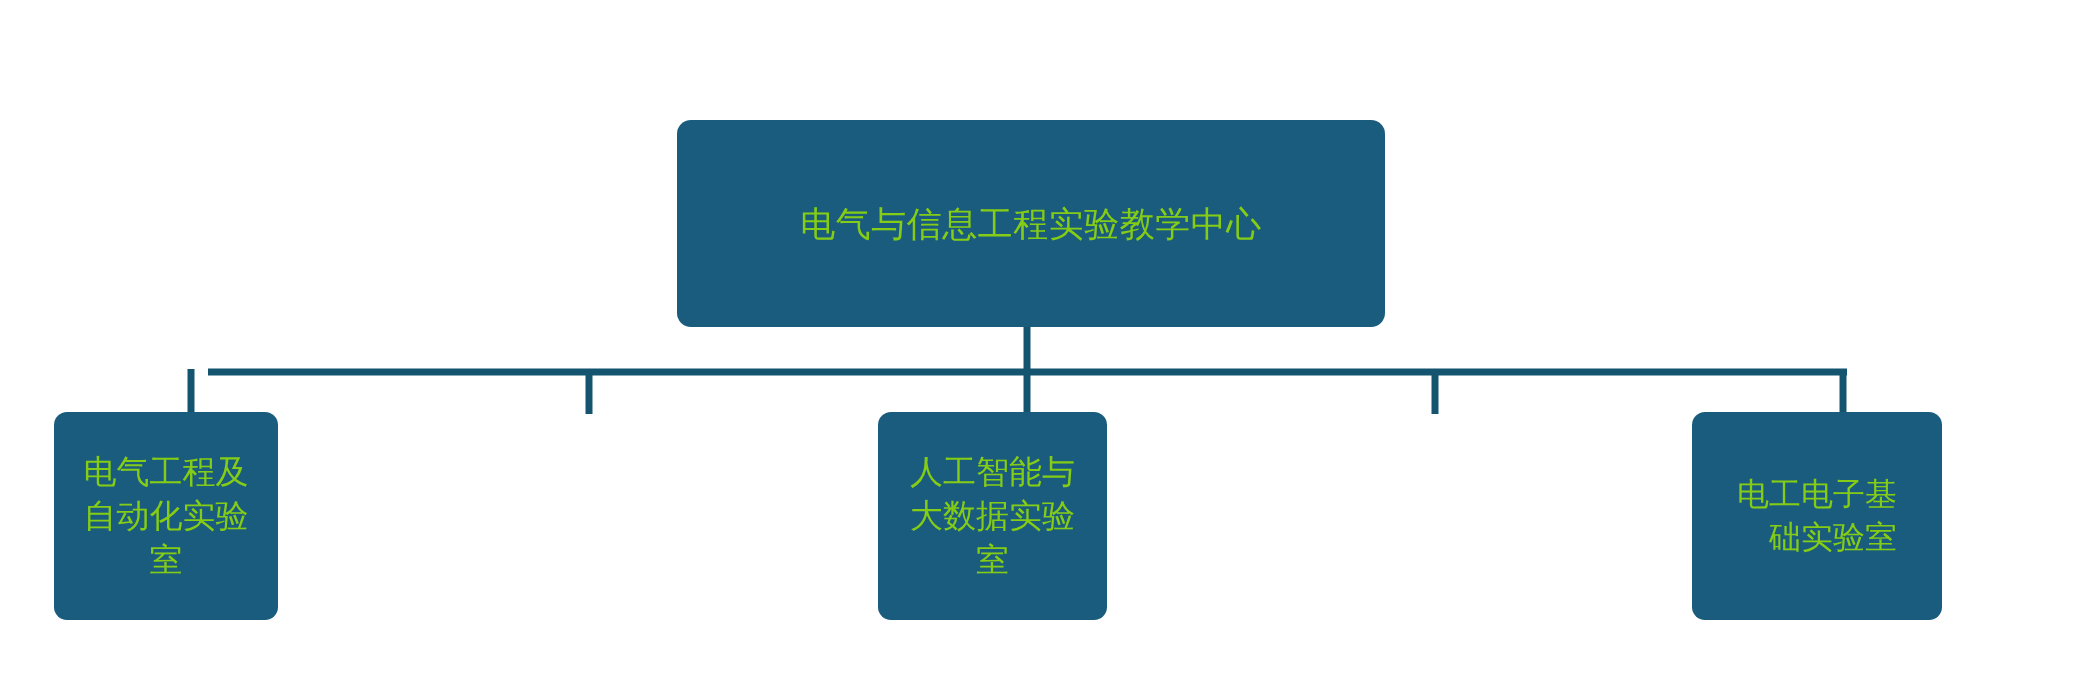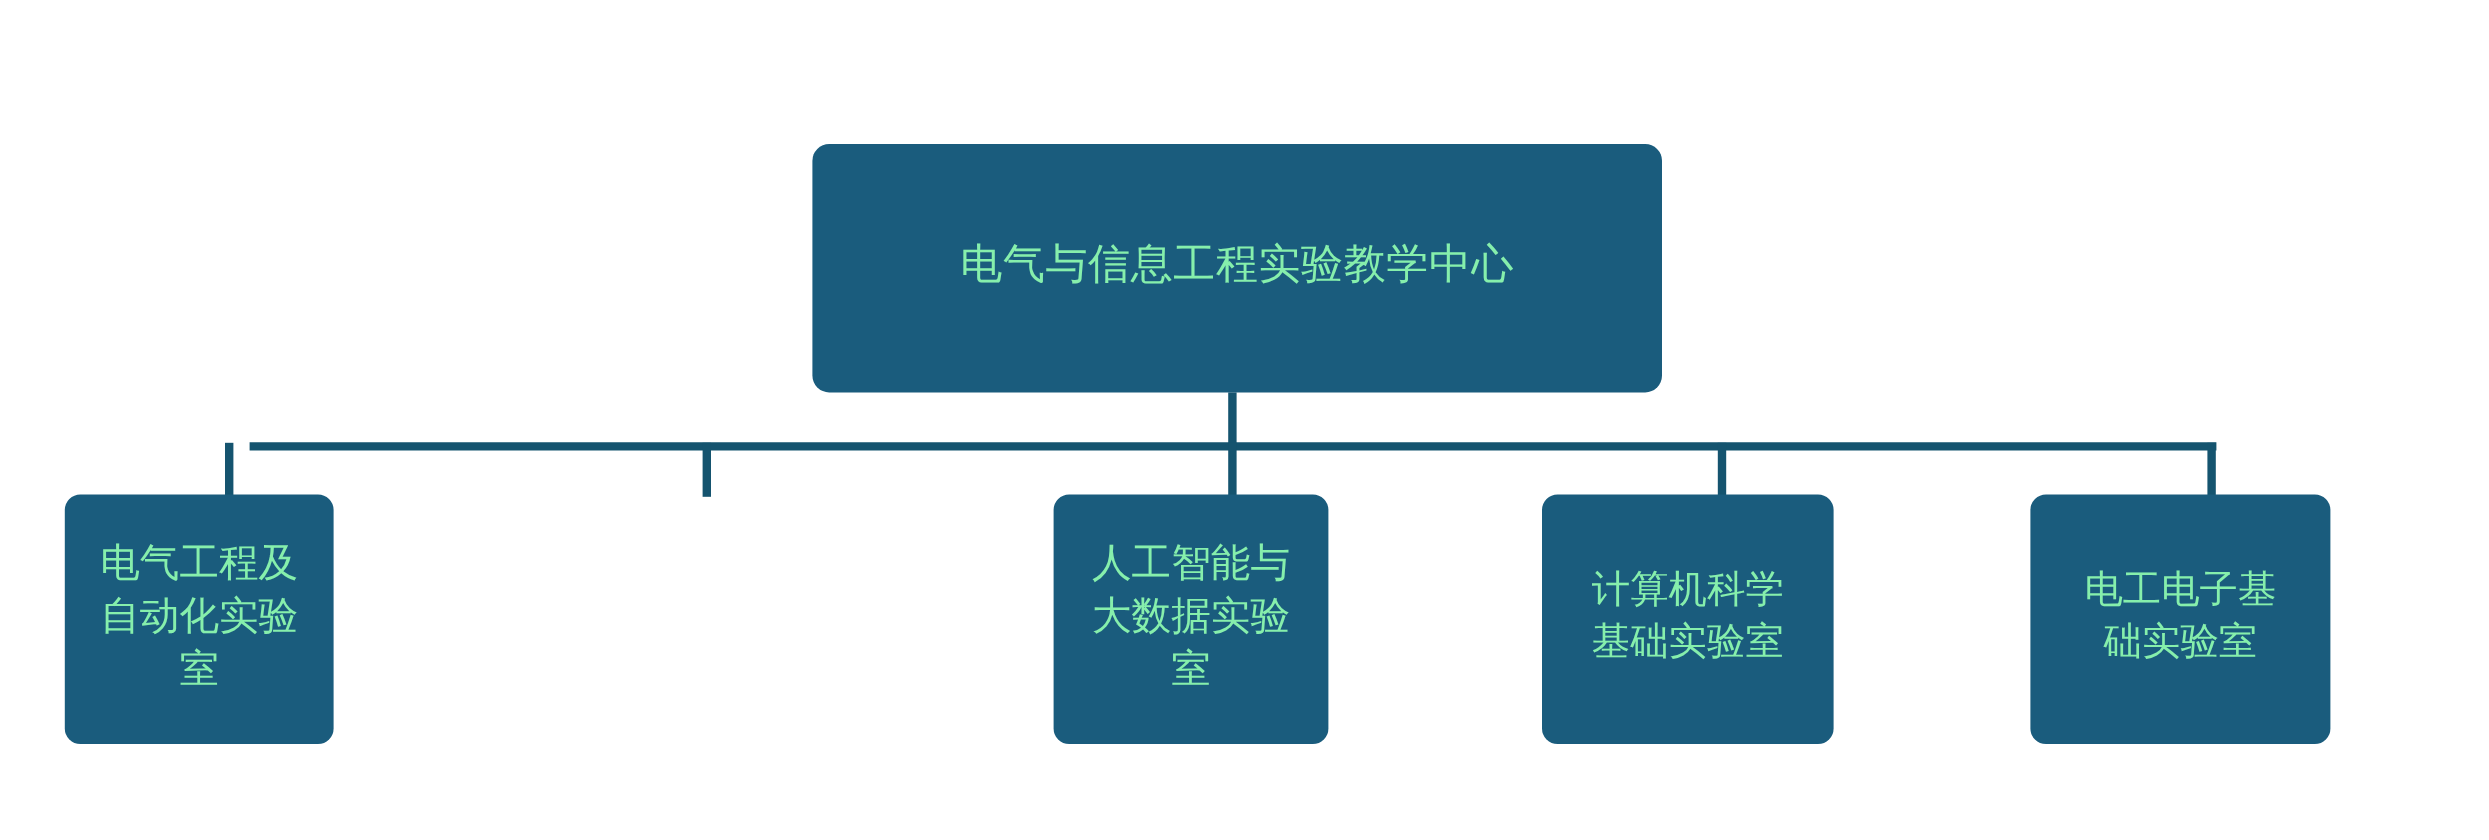--- a/index.html
+++ b/index.html
@@ -28,23 +28,22 @@
   }
   .node {
     position: absolute;
     box-sizing: border-box;
     background: #1a5c7d;
     border-radius: 13px;
     display: flex;
     align-items: center;
     justify-content: center;
     text-align: center;
-    color: #86efac;
+    color: #84cc16;
     padding: 4px 10px;
-    font-family: Liberation Mono, monospace;
   }
   .node-root {
     left: 677px;
     top: 120px;
     width: 708px;
     height: 207px;
     border-radius: 14px;
   }
   .node-root .node-label {
     font-size: 35px;
@@ -54,21 +53,21 @@
   }
   .node-child {
     top: 412px;
     height: 208px;
     width: 236px;
   }
   .child-0 { left: 54px;   width: 224px; }
   .child-1 { left: 470px;  width: 237px; }
   .child-2 { left: 878px;  width: 229px; }
   .child-3 { left: 1285px; width: 243px; }
-  .child-4 { left: 1692px; width: 250px; }
+  .child-4 { left: 1692px; width: 250px; text-align: right; }
 
   .node-child .node-label {
     font-size: 33px;
     line-height: 1.33;
     font-weight: 400;
     white-space: pre-line;
   }
   .child-3 .node-label,
   .child-4 .node-label {
     font-size: 32px;
@@ -102,23 +101,19 @@
 室</span>
   </div>
 
 
   <div class="node node-child child-2">
     <span class="node-label">人工智能与
 大数据实验
 室</span>
   </div>
 
-  <div class="node node-child child-3">
-    <span class="node-label">计算机科学
-基础实验室</span>
-  </div>
 
   <div class="node node-child child-4">
     <span class="node-label">电工电子基
 础实验室</span>
   </div>
 
 </div>
 
 </body></html>

